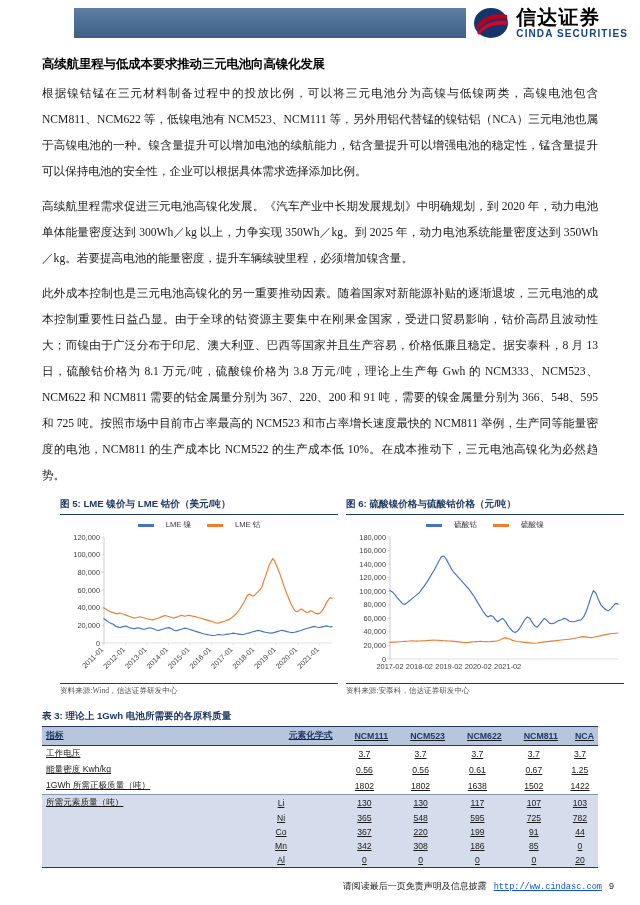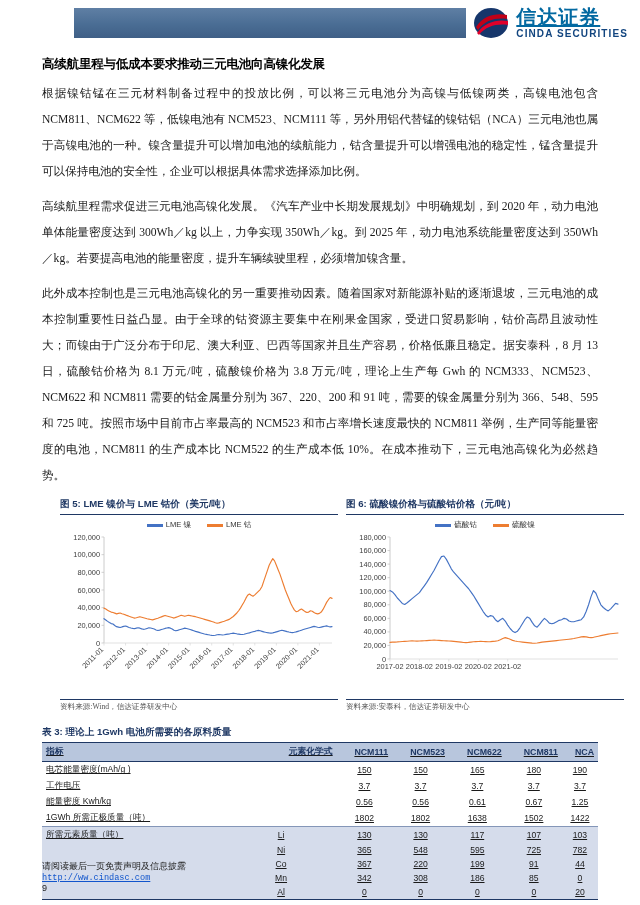--- a/index.html
+++ b/index.html
@@ -20,21 +20,21 @@
     background: linear-gradient(180deg,#5f7fa4 0%, #4a6d94 55%, #3f5f86 100%);
   }
   .logo-wrap {
     position:absolute; right:12px; top:4px; height:38px;
     display:flex; align-items:center; gap:6px;
   }
   .logo-mark { width:38px; height:34px; }
   .logo-text { display:flex; flex-direction:column; line-height:1; }
   .logo-cn {
     font-family:"Liberation Sans", sans-serif;
-    font-size:20px; font-weight:bold; color:#0369a1; letter-spacing:1px;text-decoration:underline;
+    font-size:20px; font-weight:bold; color:#000000; letter-spacing:1px;
   }
   .logo-en {
     font-family:"Liberation Sans", sans-serif;
     font-size:10px; font-weight:bold; color:#12457f; letter-spacing:1.1px;
     margin-top:2px;
   }
 
   
   .content { padding: 0 42px; }
   h1.section-title {
@@ -55,28 +55,28 @@
   .fig { width:278px; }
   .fig-cap {
     font-family:"Liberation Sans", sans-serif;
     font-size:9.6px; font-weight:bold; color:#1f3864;
     padding-bottom:3px;
   }
   .fig-rule { height:1.4px; background:#1f3864; margin-bottom:2px; }
   .fig-box { height:150px; position:relative; }
   .fig-src {
     font-size:7.6px; color:#555; border-top:1px solid #1f3864;
-    padding-top:2px; margin-top:18px;
+    padding-top:2px; margin-top:2px;
   }
   .legend {
     display:flex; justify-content:center; gap:16px;
     font-family:"Liberation Sans", sans-serif;
     font-size:7.6px; color:#333; padding:3px 0 1px 0;
   }
-  .legend-item { display:flex; align-items:center; gap:3px; }
+  .legend-item { display:flex; align-items:center; gap:12px; }
   .legend-swatch { width:16px; height:2.4px; display:inline-block; }
 
   svg.plot { display:block; }
   .tick-lbl {
     font-family:"Liberation Sans", sans-serif;
     font-size:7.4px; fill:#404040;
   }
 
   
   .table-wrap { padding: 0 42px; margin-top:14px; }
@@ -99,23 +99,23 @@
   table.data tbody td { padding:2px 4px; text-align:center; }
   table.data tbody td.lbl { text-align:left; }
   table.data tbody td.sub { text-align:center; }
   tr.shade td { background:#d5dceb; }
   tr.last-plain td { border-bottom:1px solid #8496b8; }
   tr.endrule td { border-bottom:1.2px solid #1f3864; }
 
   
   .footer {
     position:absolute; left:0; right:0; bottom:12px;
-    padding:0 42px;
-    display:flex; justify-content:flex-end; align-items:baseline; gap:0;
-    font-size:9px; color:#222;flex-direction:column;
+    padding:0 26px;
+    display:flex; justify-content:flex-end; align-items:baseline; gap:7px;
+    font-size:9px; color:#222;
   }
   .footer a { color:#1155cc; text-decoration:underline;
     font-family:"Liberation Mono", monospace; font-size:8.6px; }
   .pageno { font-family:"Liberation Sans", sans-serif; font-size:9px; color:#222; }
 </style>
 </head>
 <body>
 
 <div class="header">
   <div class="header-bar"></div>
@@ -268,29 +268,20 @@
         <th style="width:20%">元素化学式</th>
         <th>NCM111</th>
         <th>NCM523</th>
         <th>NCM622</th>
         <th>NCM811</th>
         <th>NCA</th>
       </tr>
     </thead>
     <tbody id="tbody">
         <tr>
-          <td class="lbl">电芯能量密度(mAh/g )</td>
-          <td class="sub"></td>
-          <td>150</td>
-          <td>150</td>
-          <td>165</td>
-          <td>180</td>
-          <td>190</td>
-        </tr>
-        <tr>
           <td class="lbl">工作电压</td>
           <td class="sub"></td>
           <td>3.7</td>
           <td>3.7</td>
           <td>3.7</td>
           <td>3.7</td>
           <td>3.7</td>
         </tr>
         <tr>
           <td class="lbl">能量密度 Kwh/kg</td>

